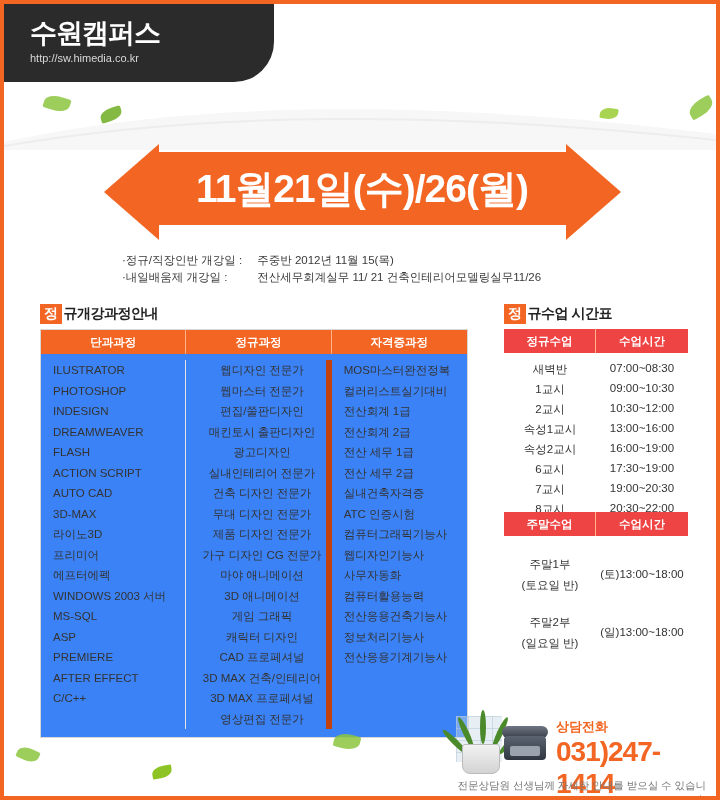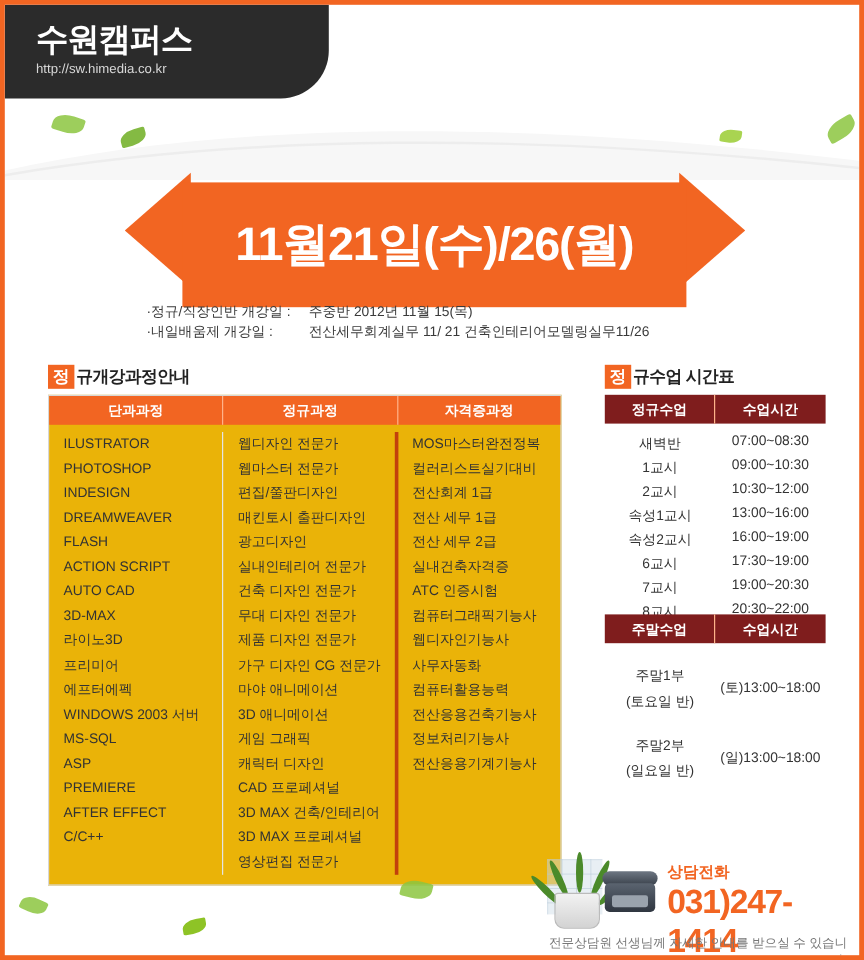--- a/index.html
+++ b/index.html
@@ -86,21 +86,21 @@
   }
   .arrow-right {
     left: 562px;
     border-top: 48px solid transparent;
     border-bottom: 48px solid transparent;
     border-left: 55px solid #f26522;
   }
   .date-bar {
     position: absolute;
     left: 148px; top: 8px;
-    width: 420px; height: 104px;
+    width: 420px; height: 73px;
     background: #f26522;
     display: flex; align-items: center; justify-content: center;
   }
   .date-text {
     color: #ffffff;
     font-size: 39px;
     font-weight: bold;
     letter-spacing: -1px;
   }
 
@@ -133,21 +133,21 @@
   }
   .sec-left  { left: 36px; top: 300px; }
   .sec-right { left: 500px; top: 300px; }
 
   
   .course-table {
     position: absolute;
     left: 36px; top: 325px;
     width: 428px;
     border: 1px solid #d7d7d7;
-    background: #eab308;
+    background: #3b82f6;
   }
   .course-head {
     display: flex;
     background: #f26522;
   }
   .course-head div {
     color: #fff;
     font-size: 11.5px;
     text-align: center;
     padding: 5px 0 4px;
@@ -157,32 +157,32 @@
   .ch2 { width: 146px; border-right: 1px solid #ffb38a; }
   .ch3 { width: 136px; }
   .course-body { display: flex; padding: 6px 0 8px; }
   .course-col {
     font-size: 11.5px;
     color: #333;
     line-height: 20.5px;
     padding-left: 12px;
   }
   .cc1 { width: 146px; border-right: 1px solid #e4e4e4; }
-  .cc2 { width: 146px; border-right: 3px solid #c2410c; }
+  .cc2 { width: 146px; border-right: 6px solid #c2410c; text-align: center; }
   .cc3 { width: 136px; }
   .course-col div { white-space: nowrap; }
 
   
   .sched {
     position: absolute;
     left: 500px;
     width: 184px;
   }
   .sched-1 { top: 325px; }
-  .sched-head { display: flex; background: #7f1d1d; }
+  .sched-head { display: flex; background: #ef4444; }
   .sched-head div {
     color: #fff; font-size: 11.5px; font-weight: bold;
     text-align: center; padding: 5px 0 4px;
   }
   .sh1 { width: 92px; border-right: 1px solid #ffb38a; }
   .sh2 { width: 92px; }
   .sched-row { display: flex; }
   .sched-row div {
     font-size: 11.5px; color: #333;
     text-align: center; padding: 3px 0 2px;
@@ -356,20 +356,21 @@
         <div>캐릭터 디자인</div>
         <div>CAD 프로페셔널</div>
         <div>3D MAX 건축/인테리어</div>
         <div>3D MAX 프로페셔널</div>
         <div>영상편집 전문가</div>
       </div>
       <div class="course-col cc3">
         <div>MOS마스터완전정복</div>
         <div>컬러리스트실기대비</div>
         <div>전산회계 1급</div>
+        <div>전산회계 2급</div>
         <div>전산 세무 1급</div>
         <div>전산 세무 2급</div>
         <div>실내건축자격증</div>
         <div>ATC 인증시험</div>
         <div>컴퓨터그래픽기능사</div>
         <div>웹디자인기능사</div>
         <div>사무자동화</div>
         <div>컴퓨터활용능력</div>
         <div>전산응용건축기능사</div>
         <div>정보처리기능사</div>

